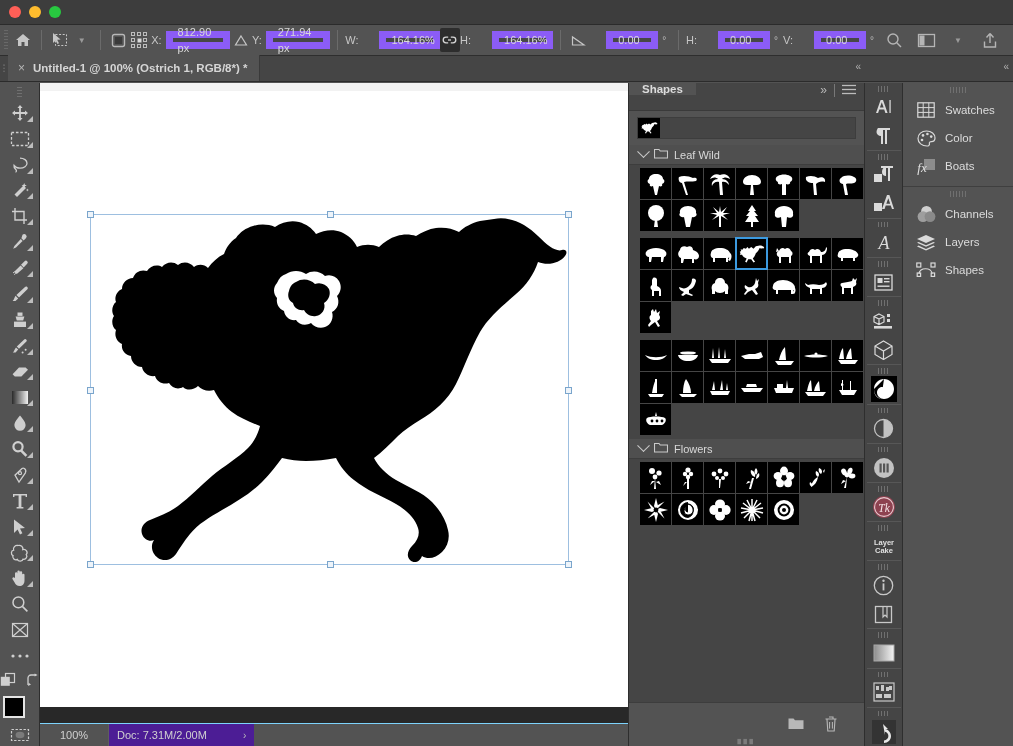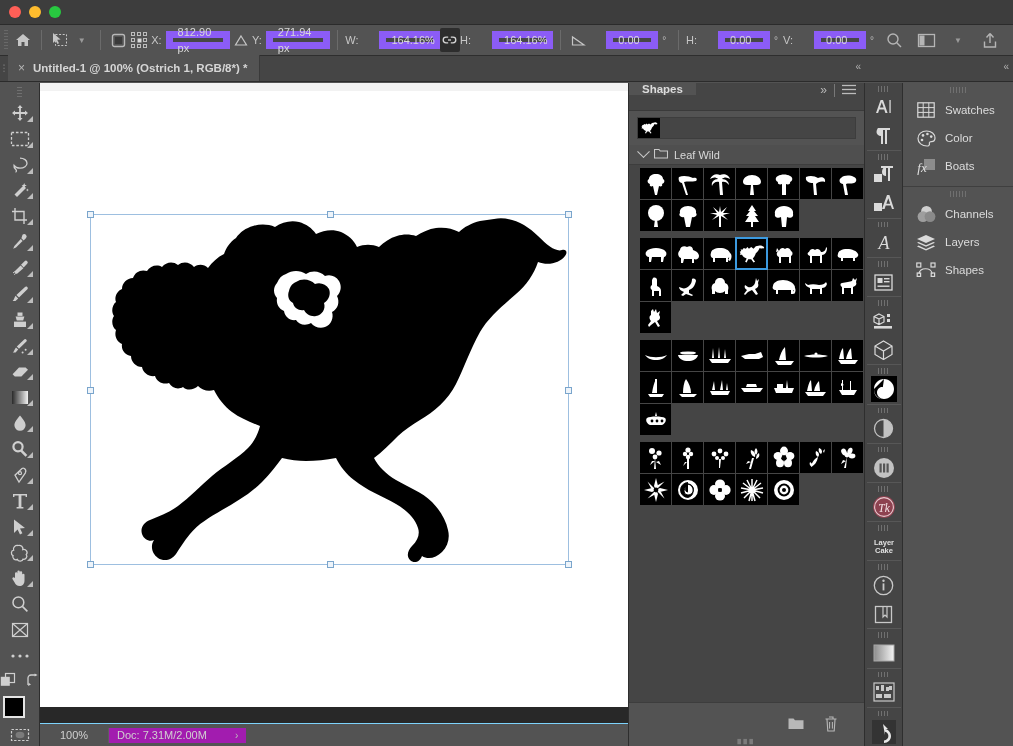--- a/index.html
+++ b/index.html
@@ -175,22 +175,22 @@
   .statusbar {
     position: absolute; left: 40px; top: 723px;
     width: 588px; height: 23px;
     background: #535353;
     display: flex; align-items: center;
     border-top: 1px solid #7dd3fc;
     font-size: 11px; color: #d0d0d0;
   }
   .sb-zoom { width: 68px; text-align: center; }
   .sb-doc {
-    background: #a21caf; height: 15px; display: flex; align-items: center;
-    padding: 0 8px; gap: 28px; border-left: 1px solid #5e5e5e;
+    background: #4c1d95; height: 23px; display: flex; align-items: center;
+    padding: 0 8px; gap: 36px; border-left: 1px solid #5e5e5e;
   }
   .sb-arrow { color: #bdbdbd; font-size: 10px; }
 
   
   .shapes-panel {
     position: absolute; left: 628px; top: 83px;
     width: 236px; height: 663px;
     background: #535353;
     border-left: 1px solid #2e2e2e;
   }
@@ -938,20 +938,29 @@
       <div class="shape-cell">
           <svg width="26" height="22" viewBox="0 0 26 22">
             <path fill="#fff" d="M13 3 L14 7 H12Z M4 9 C7 7 19 7 22 9 C24 11 22 15 19 16 H7 C4 15 2 11 4 9Z"></path>
             <circle cx="9" cy="12" r="1.4" fill="#000"></circle>
             <circle cx="14" cy="12" r="1.4" fill="#000"></circle>
             <circle cx="19" cy="12" r="1.4" fill="#000"></circle>
           </svg>
         </div>
     </div>
 
+    <div class="grp-header">
+      <span class="grp-chev"></span>
+      <span>
+        <svg width="14" height="11" viewBox="0 0 14 11">
+            <path d="M0.5 1.5 H5 L6.2 3 H13.5 V10 H0.5 Z" fill="none" stroke="#c9c9c9" stroke-width="1.1"></path>
+          </svg>
+      </span>
+      <span class="grp-name">Flowers</span>
+    </div>
     <div class="grp-grid">
       <div class="shape-cell">
           <svg width="26" height="26" viewBox="0 0 26 26">
             <g fill="#fff">
               <circle cx="9" cy="6" r="3"></circle>
               <circle cx="16" cy="8" r="2.6"></circle>
               <circle cx="12" cy="12" r="2.4"></circle>
               <path d="M12 13 L13 24 H11Z M12 16 L7 20 L9 16Z M13 17 L18 20 L16 16Z"></path>
             </g>
           </svg>

